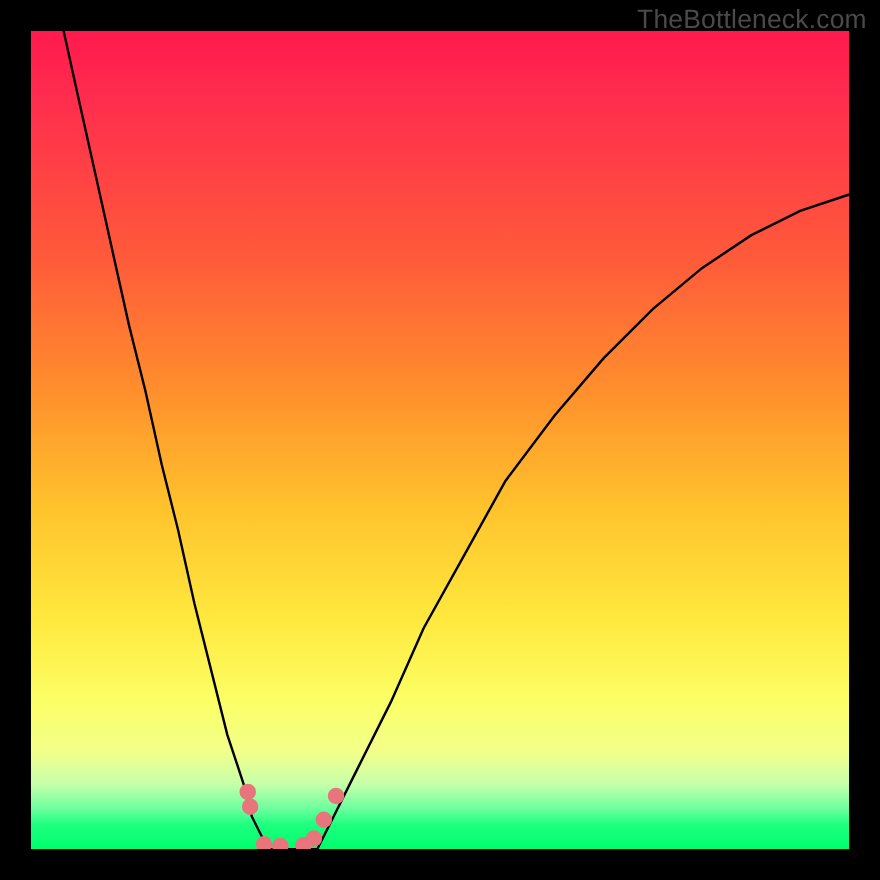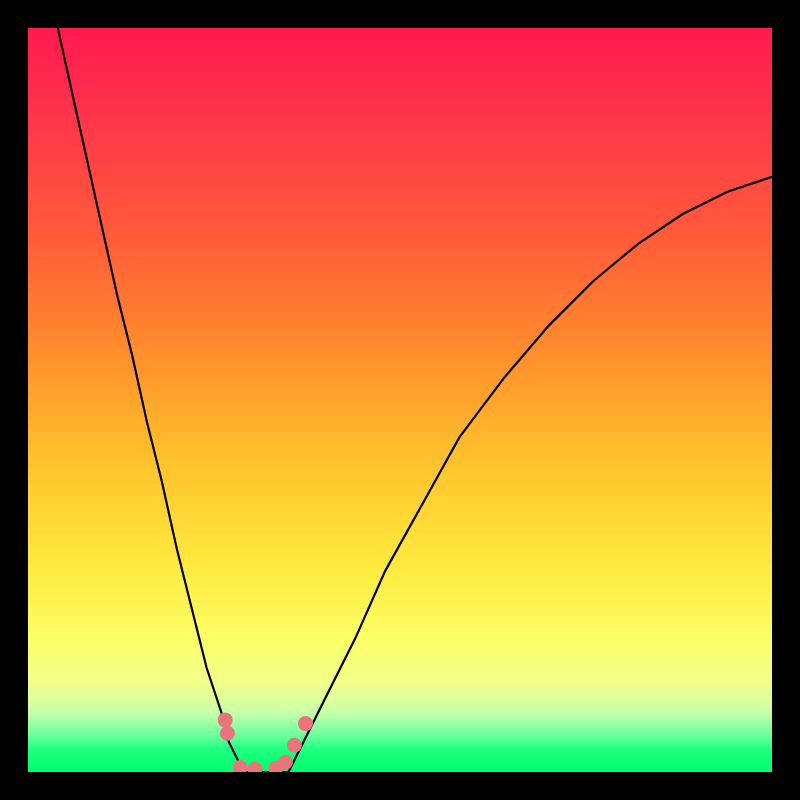--- a/index.html
+++ b/index.html
@@ -79,13 +79,14 @@
           <circle cx="212.0" cy="739.5" r="7.5" fill="#e8757b" stroke="#c95e66" stroke-width="0"></circle>
           <circle cx="226.9" cy="741.0" r="7.5" fill="#e8757b" stroke="#c95e66" stroke-width="0"></circle>
           <circle cx="247.8" cy="740.3" r="7.5" fill="#e8757b" stroke="#c95e66" stroke-width="0"></circle>
           <circle cx="257.4" cy="734.3" r="7.5" fill="#e8757b" stroke="#c95e66" stroke-width="0"></circle>
           <circle cx="266.4" cy="717.2" r="7.5" fill="#e8757b" stroke="#c95e66" stroke-width="0"></circle>
           <circle cx="277.5" cy="695.6" r="7.5" fill="#e8757b" stroke="#c95e66" stroke-width="0"></circle>
         </g>
     </svg>
   </div>
 
+  <div class="watermark">TheBottleneck.com</div>
 </div>
 
 </body></html>

